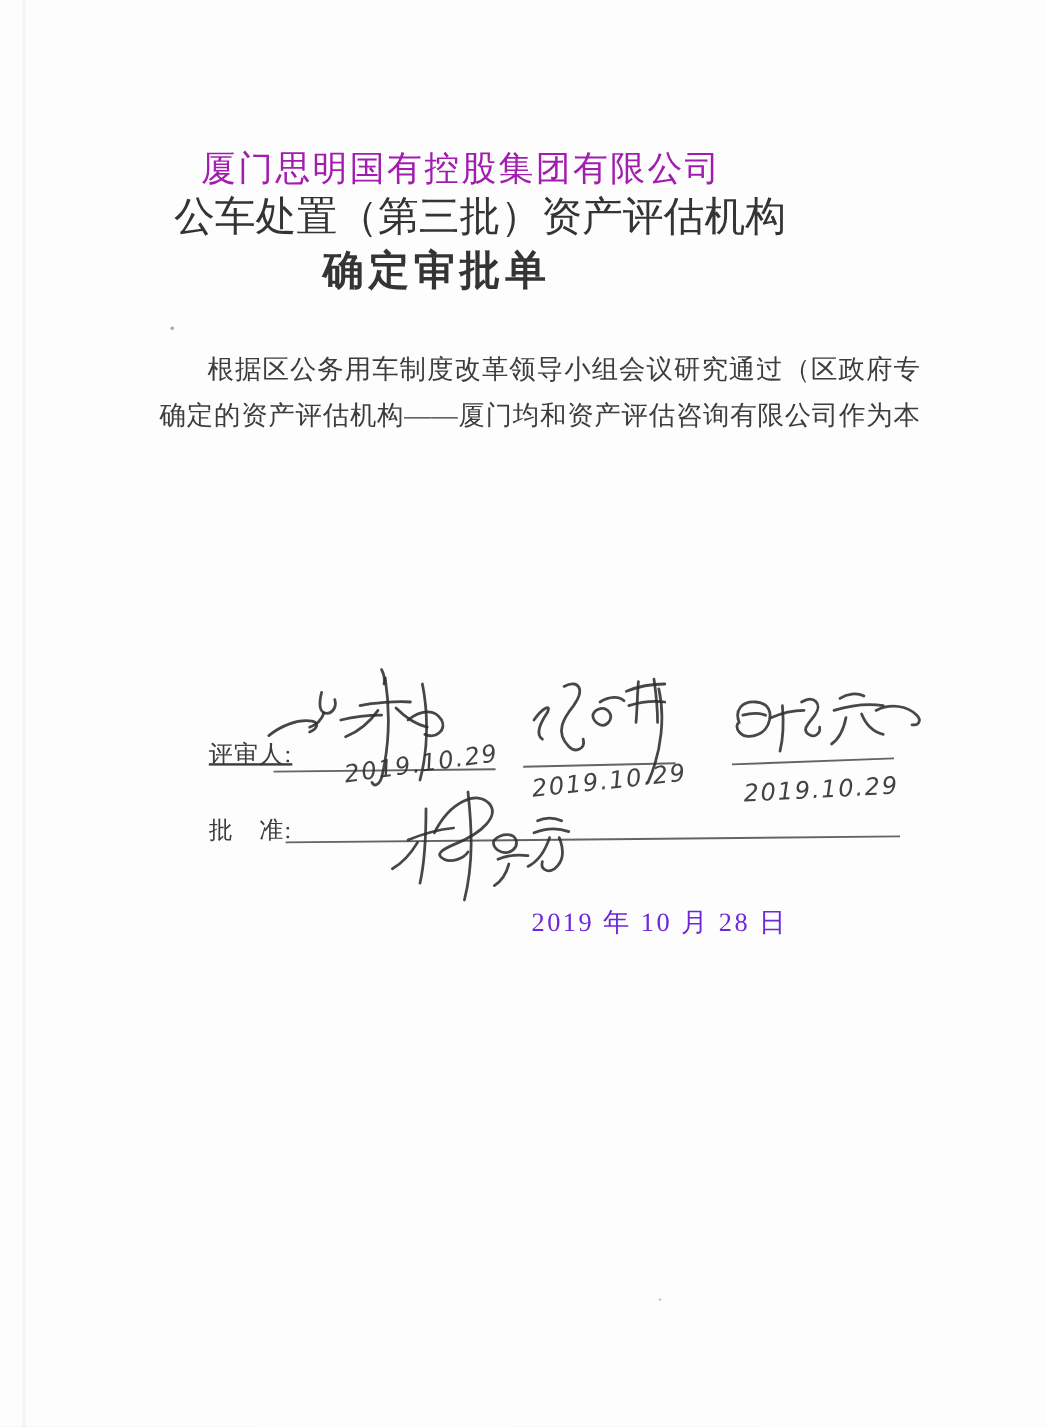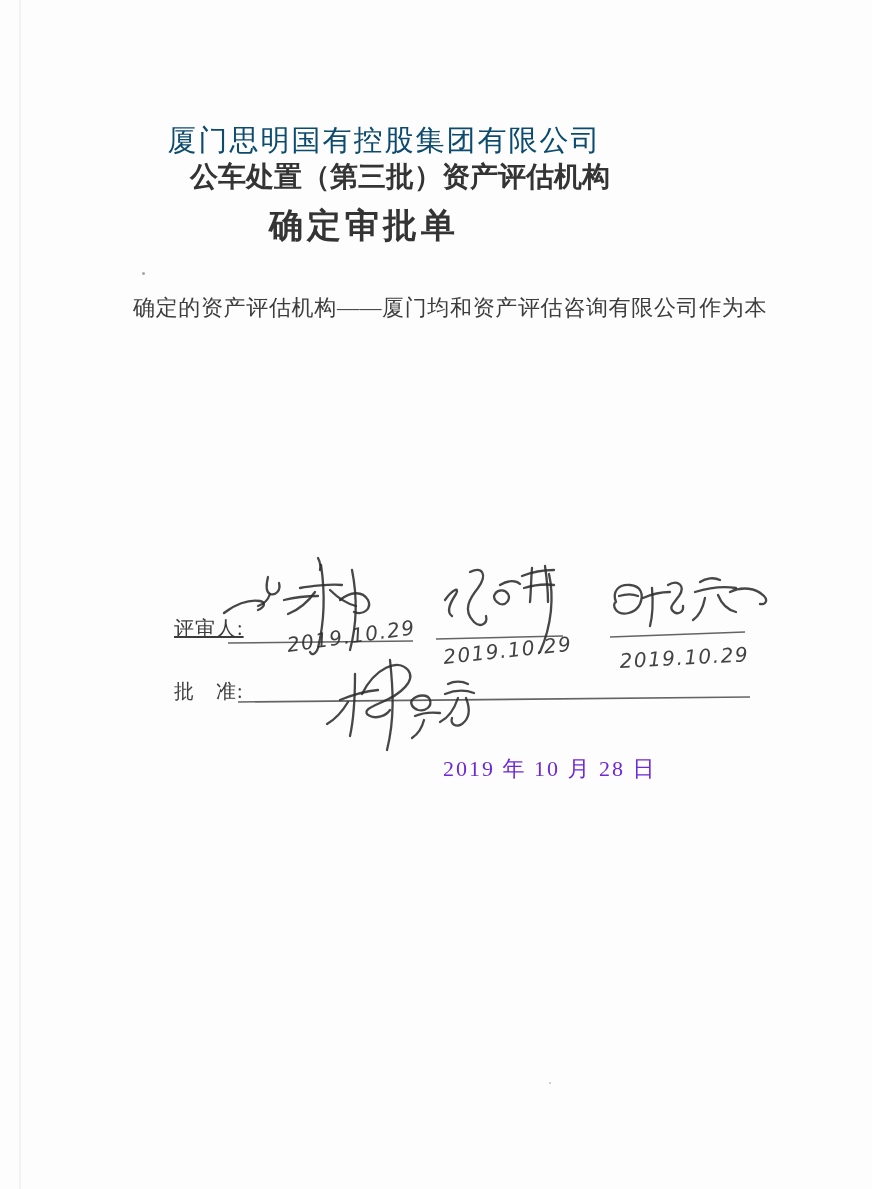--- a/index.html
+++ b/index.html
@@ -16,25 +16,25 @@
     position:absolute;left:19px;top:0;width:2px;height:1189px;
     background:rgba(60,60,60,0.06);
   }
   .speck{position:absolute;background:#8a8a8a;border-radius:50%;}
   .speck.s1{left:142px;top:272px;width:3px;height:3px;opacity:.75;}
   .speck.s2{left:549px;top:1082px;width:2px;height:2px;opacity:.55;}
 
   .title-block{position:absolute;left:0;top:0;width:872px;text-align:center;}
   .t1{
     position:absolute;left:0;width:769px;top:121px;
-    font-size:29px;letter-spacing:2px;color:#0c4a6e;font-weight:normal;
+    font-size:29px;letter-spacing:2px;color:#a21caf;font-weight:normal;
   }
   .t2{
     position:absolute;left:0;width:800px;top:158px;
-    font-size:28px;font-weight:bold;letter-spacing:0px;color:#343434;
+    font-size:34px;font-weight:normal;letter-spacing:0px;color:#343434;
   }
   .t3{
     position:absolute;left:0;width:728px;top:203px;
     font-size:34px;font-weight:bold;letter-spacing:4px;color:#343434;
   }
 
   .body-text{
     position:absolute;left:133px;top:289px;width:634px;
     font-size:22px;line-height:37.5px;color:#3d3d3d;letter-spacing:0.5px;
   }
@@ -74,20 +74,21 @@
   <div class="speck s1"></div>
   <div class="speck s2"></div>
 
   <div class="title-block">
     <div class="t1">厦门思明国有控股集团有限公司</div>
     <div class="t2">公车处置（第三批）资产评估机构</div>
     <div class="t3">确定审批单</div>
   </div>
 
   <div class="body-text">
+    <div class="bline just indent">根据区公务用车制度改革领导小组会议研究通过（区政府专</div>
     <div class="bline just">确定的资产评估机构——厦门均和资产评估咨询有限公司作为本</div>
   </div>
 
   <div class="sig-label reviewer-label">评审人:</div>
   <div class="sig-label approver-label">批　准:</div>
 
   <svg class="sig-overlay" viewBox="0 0 872 1189" xmlns="http://www.w3.org/2000/svg">
 
     <line class="uline" x1="228" y1="643" x2="413" y2="641"></line>
     <line class="uline" x1="436" y1="639" x2="563" y2="636"></line>

